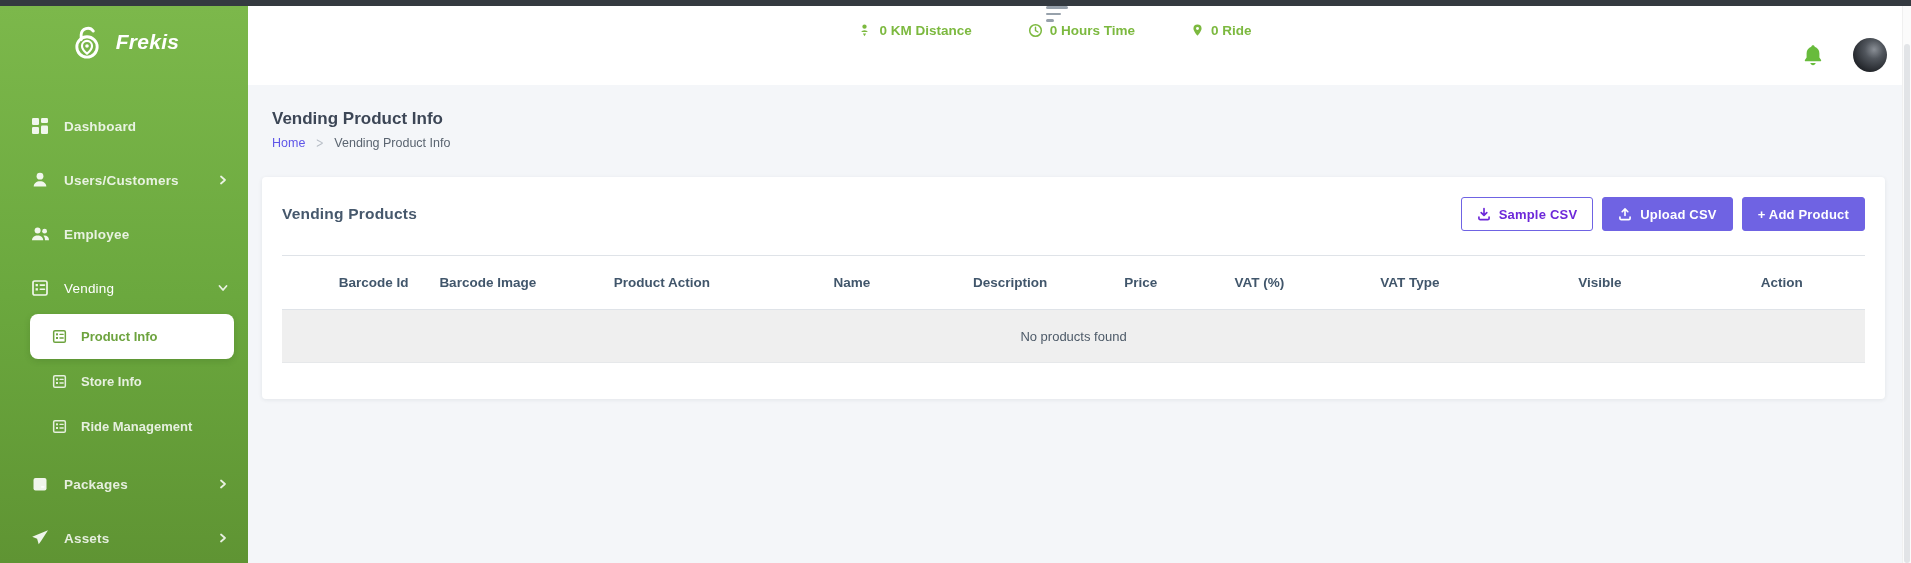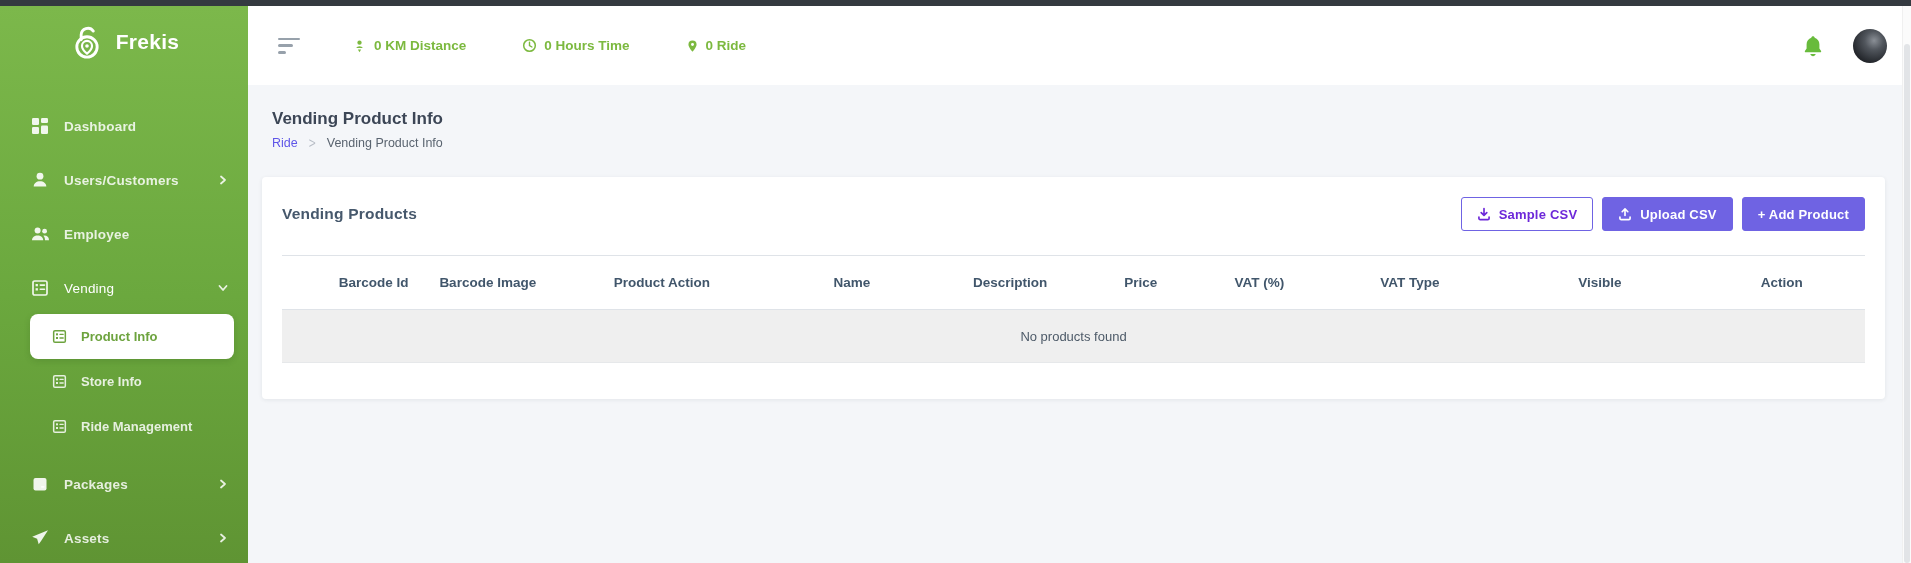--- a/index.html
+++ b/index.html
@@ -5,38 +5,38 @@
   * { margin:0; padding:0; box-sizing:border-box; }
   html,body { width:1911px; height:563px; background:#fff; font-family:"Liberation Sans", sans-serif; -webkit-font-smoothing:antialiased; }
   .screen { position:relative; width:1911px; height:563px; overflow:hidden; background:#f4f6f9; }
 
   
   .top-strip { position:absolute; top:0; left:0; right:0; height:6px; background:#343a40; z-index:9; }
 
   
   .sidebar { position:absolute; top:6px; left:0; bottom:0; width:248px;
              background:linear-gradient(180deg,#7cb84b 0%, #6ba83e 52%, #5f9433 100%); z-index:5; }
-  .brand { height:72px; display:flex; align-items:center; justify-content:center; gap:11px; color:#fff; cursor:pointer; }
+  .brand { height:72px; display:flex; align-items:center; justify-content:center; gap:11px; color:#fff; cursor:pointer;font-style:italic; }
   .brand-name { font-size:21px; font-weight:700; letter-spacing:.3px; }
   .nav { padding-top:21px; }
   .nav-item { height:54px; display:flex; align-items:center; padding:0 20px 0 30px;
               color:rgba(255,255,255,.84); font-size:13.5px; font-weight:600; letter-spacing:.2px;
               text-decoration:none; cursor:pointer; }
   .nav-item .nicon { width:20px; display:flex; justify-content:center; margin-right:14px; color:rgba(255,255,255,.9); }
   .nav-item .chev { margin-left:auto; display:flex; color:rgba(255,255,255,.85); }
   .nav-item.open { color:#ffffff; font-weight:400; }
   .submenu { margin:-1px 14px 8px 30px; }
   .sub-item { height:45px; display:flex; align-items:center; padding-left:22px; border-radius:8px;
               color:rgba(255,255,255,.84); font-size:13px; font-weight:600; text-decoration:none; cursor:pointer; }
   .sub-item .sicon { width:15px; display:flex; justify-content:center; margin-right:14px; }
   .sub-item.active { background:#ffffff; color:#6da33e; font-weight:700; box-shadow:0 2px 6px rgba(40,70,20,.18); }
 
   
   .topbar { position:absolute; left:248px; right:0; top:6px; height:79px; background:#fff;
-            display:flex; align-items:center; padding:0 24px 0 30px; z-index:4; }
+            display:flex; align-items:center; padding:0 24px 0 30px; z-index:4;flex-direction:column; }
   .hamburger { width:24px; height:16px; border:none; background:none; cursor:pointer;
                display:flex; flex-direction:column; justify-content:space-between; align-items:flex-start; margin-right:50px; }
   .hamburger span { display:block; height:2.6px; border-radius:2px; background:#97a1ab; }
   .hamburger span:nth-child(1){ width:22px; }
   .hamburger span:nth-child(2){ width:15px; }
   .hamburger span:nth-child(3){ width:8px; }
   .stats { display:flex; align-items:center; }
   .stat { display:flex; align-items:center; gap:7px; color:#7cb93f; font-size:13.5px; font-weight:600;
           margin-right:56px; text-decoration:none; cursor:pointer; }
   .topbar-right { margin-left:auto; display:flex; align-items:center; gap:28px; }
@@ -273,21 +273,21 @@
         </svg>
       </button>
       <div class="avatar"></div>
     </div>
   </header>
 
   <main class="content">
     <h1 class="page-title">Vending Product Info</h1>
 
     <div class="breadcrumb">
-      <a class="bc-home">Ride</a>
+      <a class="bc-home">Home</a>
       <span class="bc-sep">&gt;</span>
       <span class="bc-current">Vending Product Info</span>
     </div>
 
     <section class="card">
       <div class="card-head">
         <h2 class="card-title">Vending Products</h2>
         <div class="actions">
           <button class="btn outline">
             <span>

